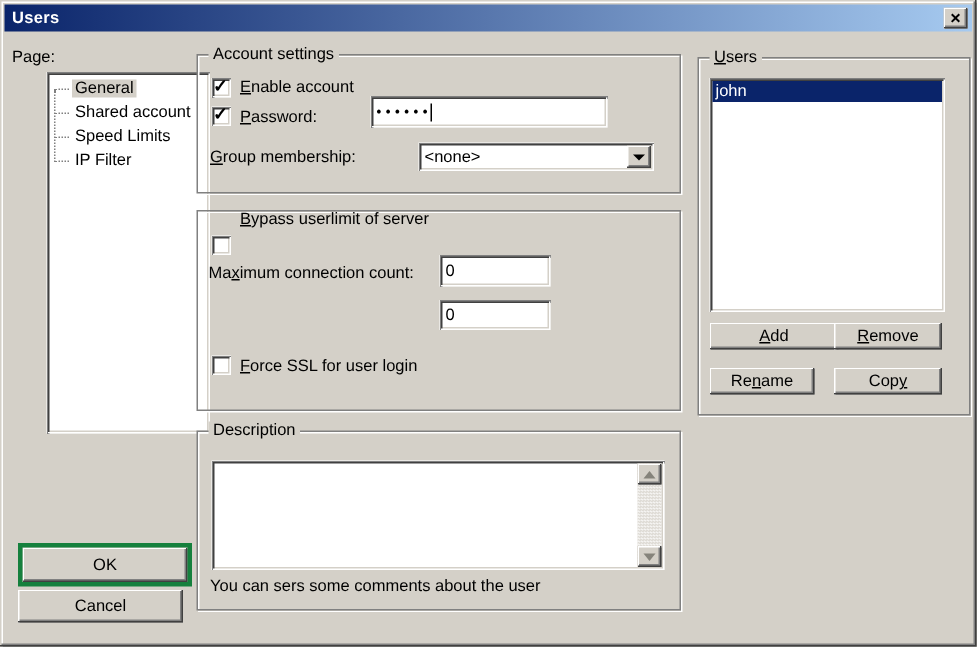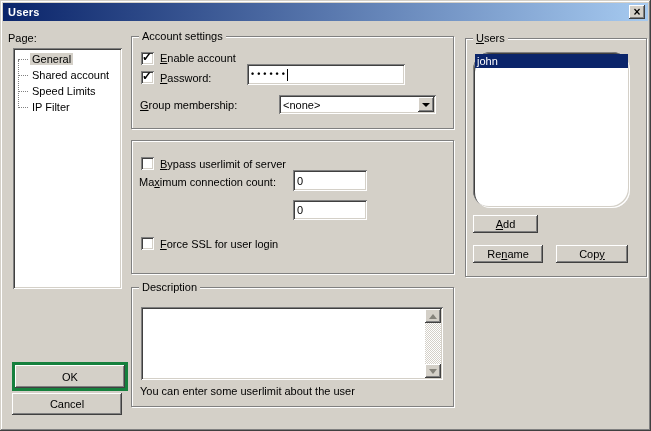--- a/index.html
+++ b/index.html
@@ -26,20 +26,21 @@
   }
   .raised{
     background:#D4D0C8;
     box-shadow: inset -1px -1px #404040, inset 1px 1px #FFFFFF,
                 inset -2px -2px #808080, inset 2px 2px #D4D0C8;
   }
   .sunken{
     background:#FFFFFF;
     box-shadow: inset 1px 1px #808080, inset -1px -1px #FFFFFF,
                 inset 2px 2px #404040, inset -2px -2px #D4D0C8;
+    margin-left: 18px;
   }
   .label{position:absolute;white-space:nowrap;}
   .btn{
     position:absolute;display:flex;align-items:center;justify-content:center;
     background:#D4D0C8;white-space:nowrap;cursor:default;
     box-shadow: inset -1px -1px #404040, inset 1px 1px #FFFFFF,
                 inset -2px -2px #808080, inset 2px 2px #D4D0C8;
   }
   .btn.default{
     border:3px solid #15803d;
@@ -165,21 +166,21 @@
     <span>&lt;none&gt;</span>
     <div class="combo-arrow-btn raised">
       <div class="tri-down-black"></div>
     </div>
   </div>
 
   <div class="group" style="left:131px;top:140px;width:321px;height:132px;"></div>
   <div class="checkbox" style="left:141px;top:157px;">
     <span class="check"></span>
   </div>
-  <div class="label" style="left:160px;top:158px;"><u>B</u>ypass userlimit of server</div>
+  <div class="label" style="left:160px;top:140px;"><u>B</u>ypass userlimit of server</div>
   <div class="label" style="left:139px;top:176px;">Ma<u>x</u>imum connection count:</div>
   <div class="field" style="left:293px;top:170px;width:74px;height:21px;">
     <span>0</span>
   </div>
   <div class="field" style="left:293px;top:200px;width:74px;height:20px;">
     <span>0</span>
   </div>
   <div class="checkbox" style="left:141px;top:237px;">
     <span class="check"></span>
   </div>
@@ -193,32 +194,35 @@
     <div class="scrollbar">
       <div class="sb-btn raised">
         <div class="tri-up-gray"></div>
       </div>
       <div class="sb-track"></div>
       <div class="sb-btn raised">
         <div class="tri-down-gray"></div>
       </div>
     </div>
   </div>
-  <div class="label" style="left:140px;top:385px;">You can enter some userlimit about the user</div>
+  <div class="label" style="left:140px;top:385px;">You can sers some comments about the user</div>
 
   <div class="group" style="left:465px;top:38px;width:180px;height:237px;">
     <span class="legend"><u>U</u>sers</span>
   </div>
-  <div class="listbox" style="left:473px;top:52px;width:157px;height:156px;border-radius:18px;">
+  <div class="listbox" style="left:473px;top:52px;width:157px;height:156px;">
     <div class="list-item selected">
       <span>john</span>
     </div>
   </div>
-  <div class="btn" style="left:473px;top:215px;width:65px;height:18px;">
+  <div class="btn" style="left:473px;top:215px;width:86px;height:18px;">
     <span><u>A</u>dd</span>
+  </div>
+  <div class="btn" style="left:556px;top:215px;width:72px;height:18px;">
+    <span><u>R</u>emove</span>
   </div>
   <div class="btn" style="left:473px;top:245px;width:70px;height:18px;">
     <span>Re<u>n</u>ame</span>
   </div>
   <div class="btn" style="left:556px;top:245px;width:72px;height:18px;">
     <span>Cop<u>y</u></span>
   </div>
 
 </div>
 

